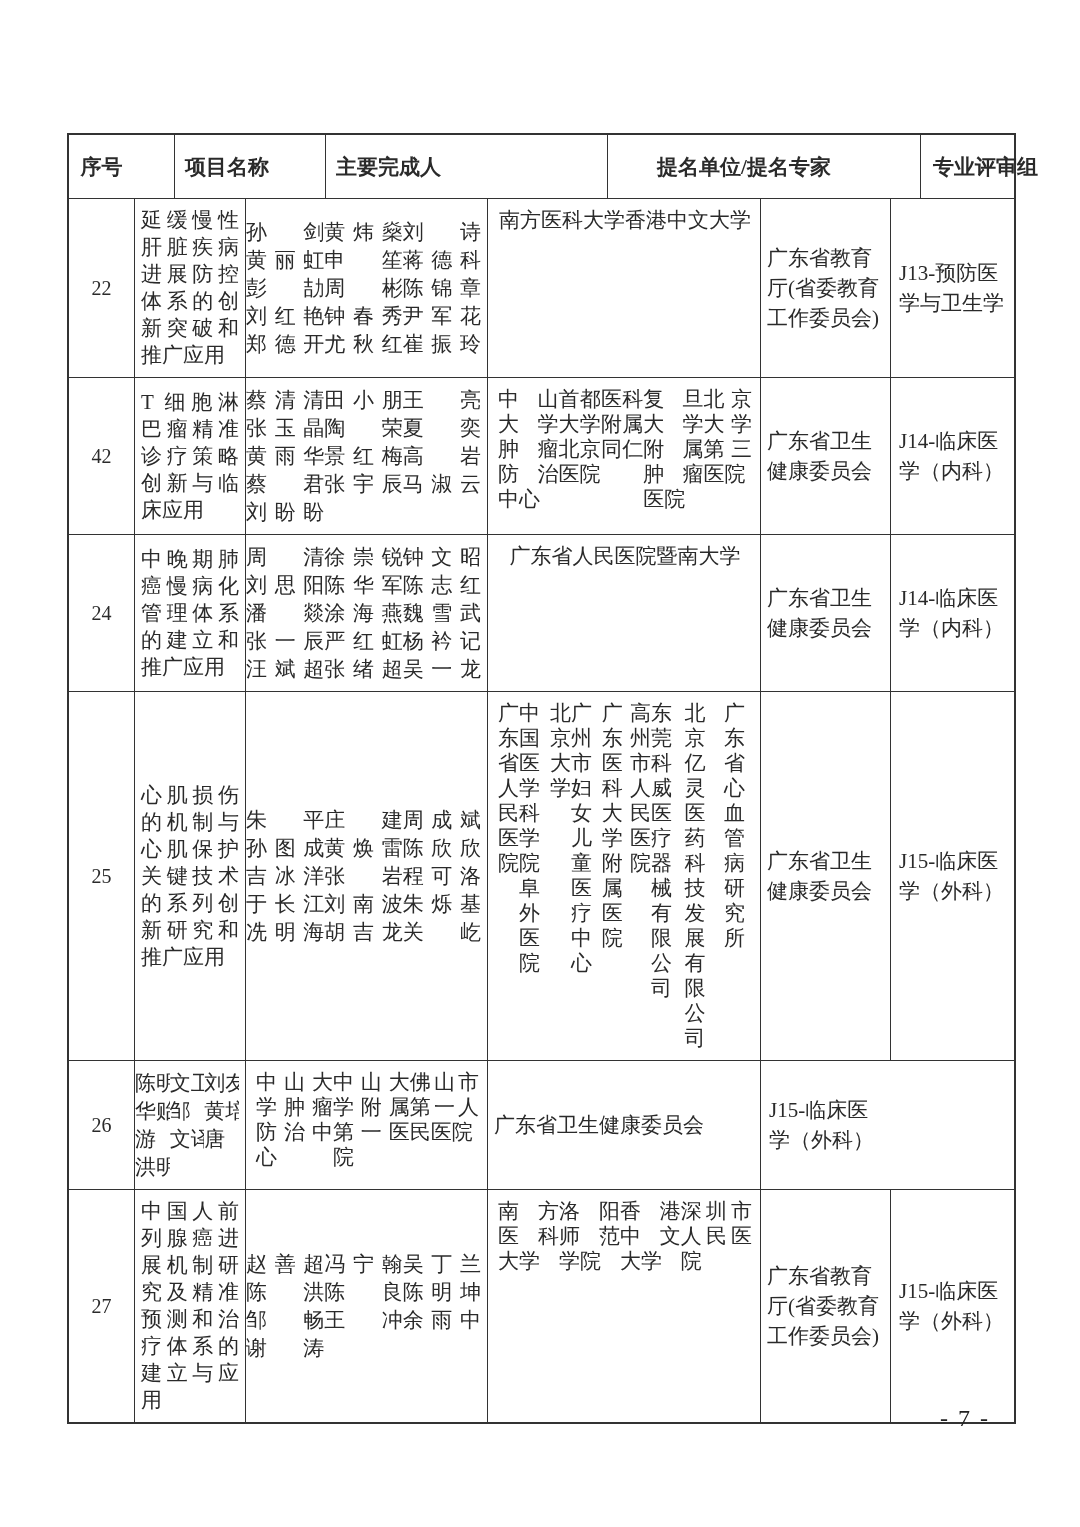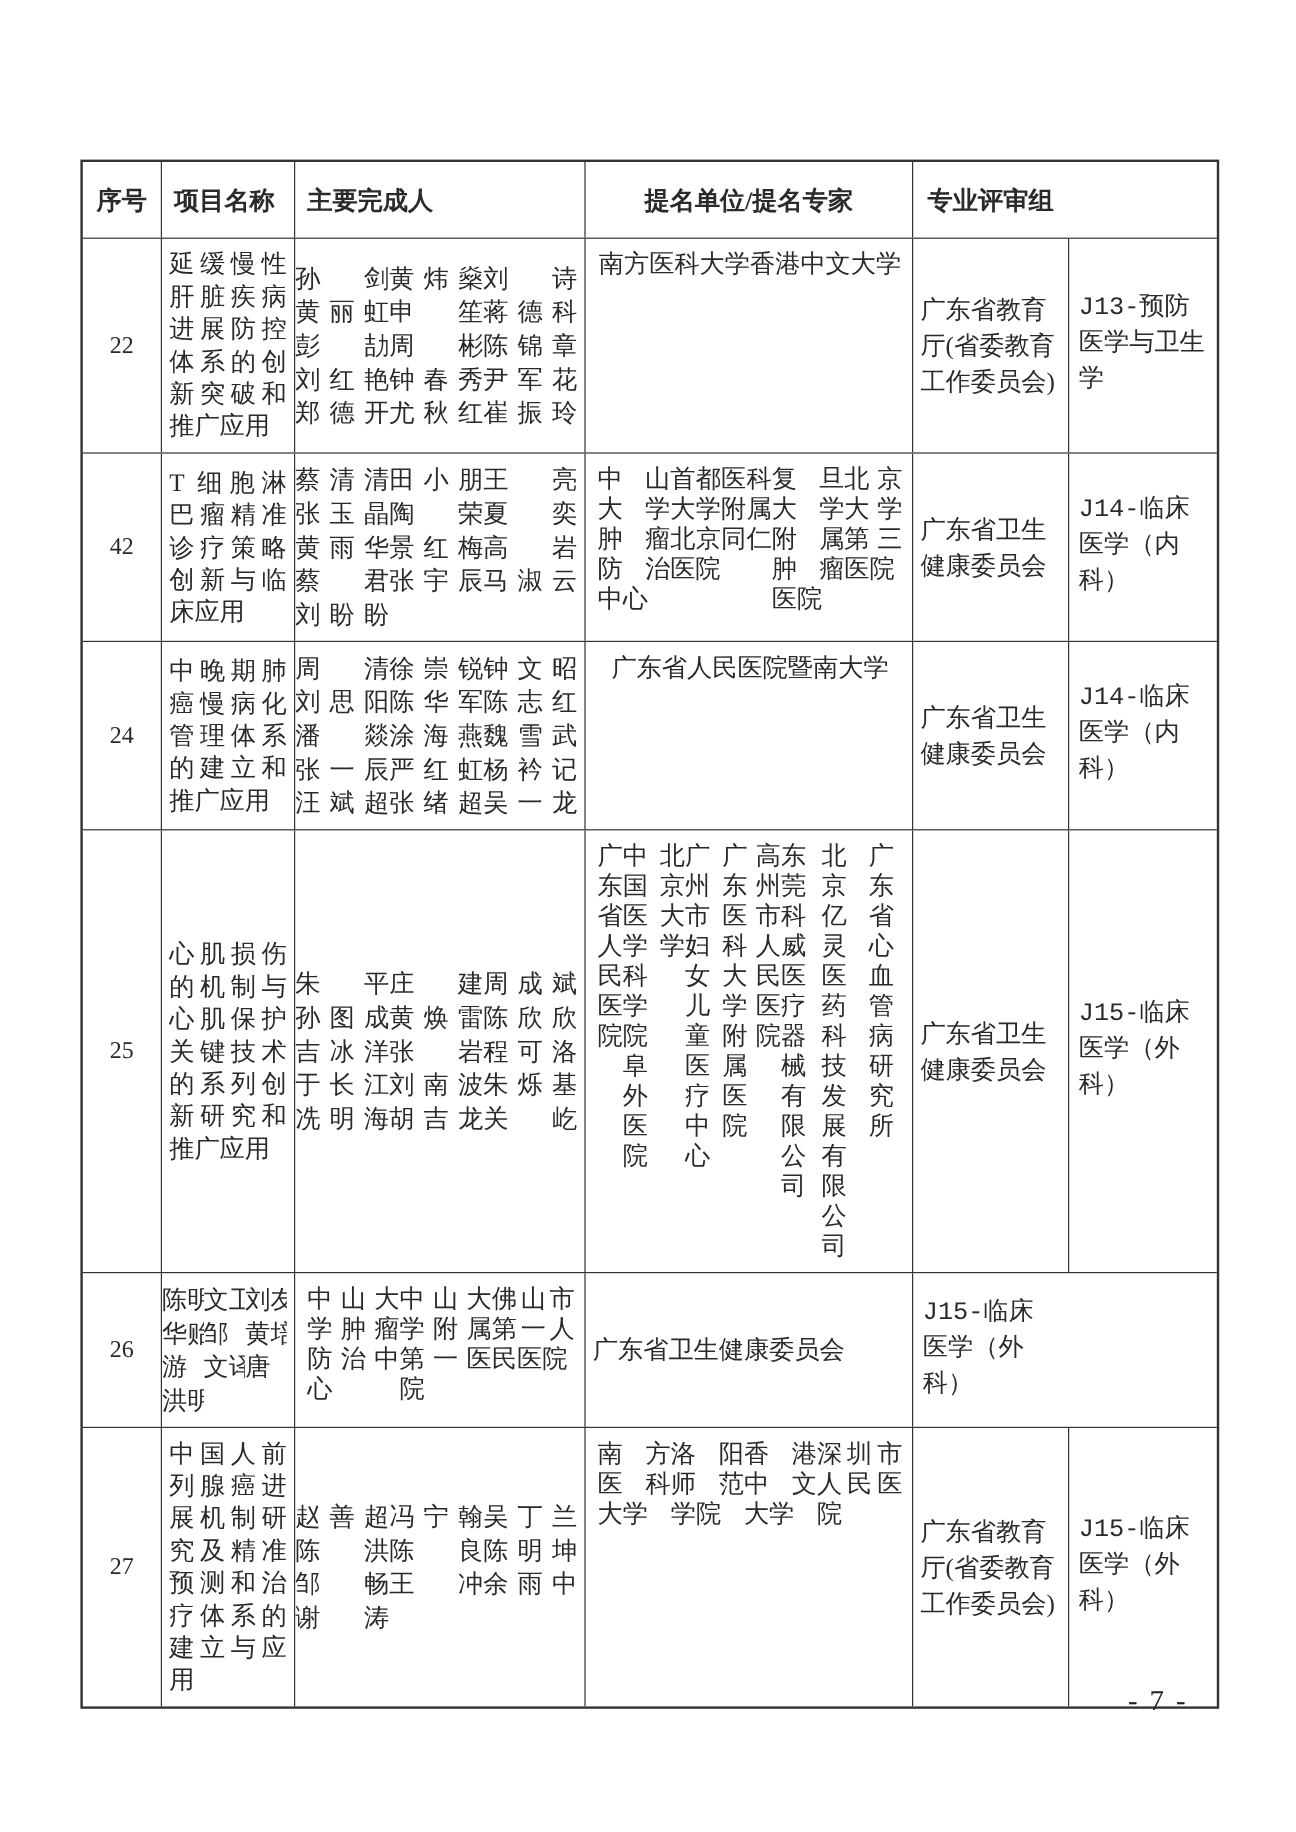--- a/index.html
+++ b/index.html
@@ -23,21 +23,21 @@
   }
   .trow{
     display:grid;
     grid-template-columns:65px 111px 242px 273px 130px 124px;
   }
   .trow + .trow, #table-body .trow:first-child{border-top:1.5px solid var(--border);}
   .cell{box-sizing:border-box;min-width:0;}
   .cell + .cell{border-left:1.5px solid var(--border);}
 
   
-  .thead{min-height:63px;}
+  .thead{min-height:63px;gap:40px;}
   .thead .cell{
     display:flex;align-items:center;
     font-weight:bold;font-size:21px;line-height:26px;
   }
   .th-center{justify-content:center;text-align:center;}
   .th-left{justify-content:flex-start;padding-left:10px;padding-right:6px;}
   .th-wrap{padding:4px 8px;}
 
   
   .c-no{display:flex;align-items:center;justify-content:center;font-size:20px;}
@@ -56,21 +56,21 @@
     white-space:pre;overflow:hidden;vertical-align:top;
   }
   .c-orgs{display:flex;flex-direction:row;justify-content:center;padding:9px 8px 9px 10px;}
   .org{
     font-size:21px;line-height:25px;
     text-align:justify;text-justify:inter-ideograph;
     overflow-wrap:break-word;
   }
   .c-nominator{display:flex;align-items:center;padding:6px 6px;}
   .nom-text{font-size:21px;line-height:30px;overflow-wrap:break-word;}
-  .c-review{display:flex;align-items:center;padding:6px 8px;font-family:Liberation Mono, monospace;}
+  .c-review{display:flex;align-items:center;padding:6px 8px;}
   .review-text{font-size:21px;line-height:30px;overflow-wrap:break-word;}
 
   .pageno{
     position:absolute;left:905px;top:1405px;width:120px;
     font-size:24px;text-align:center;letter-spacing:2px;
     color:#222;
   }
 </style>
 </head>
 <body>

